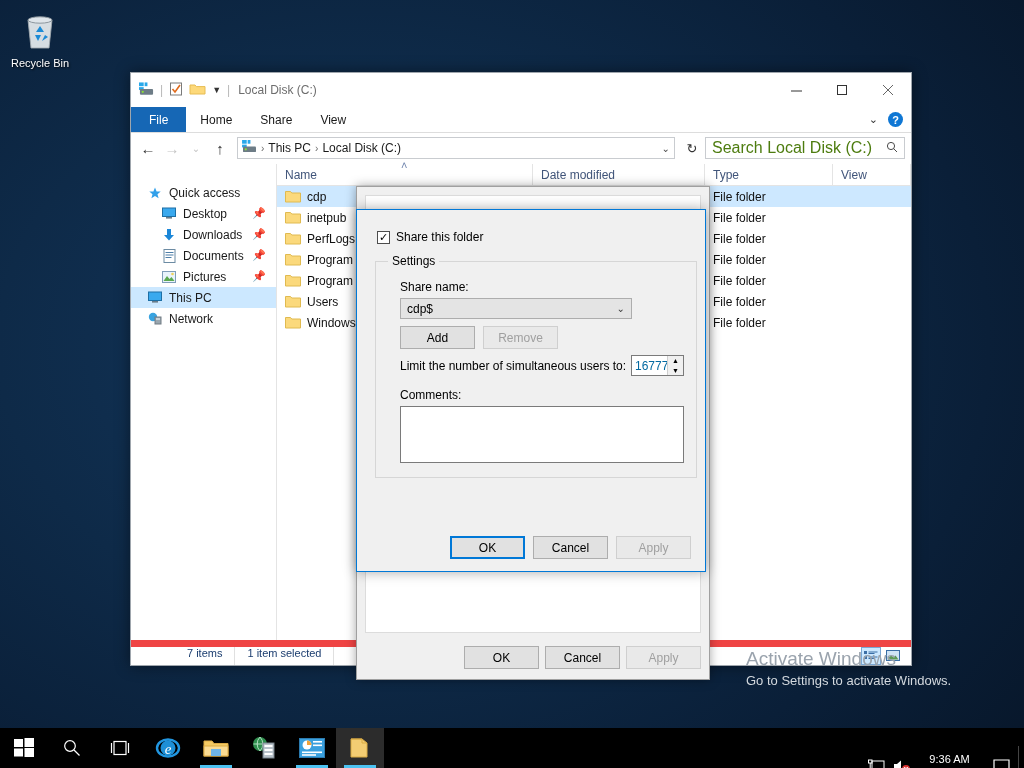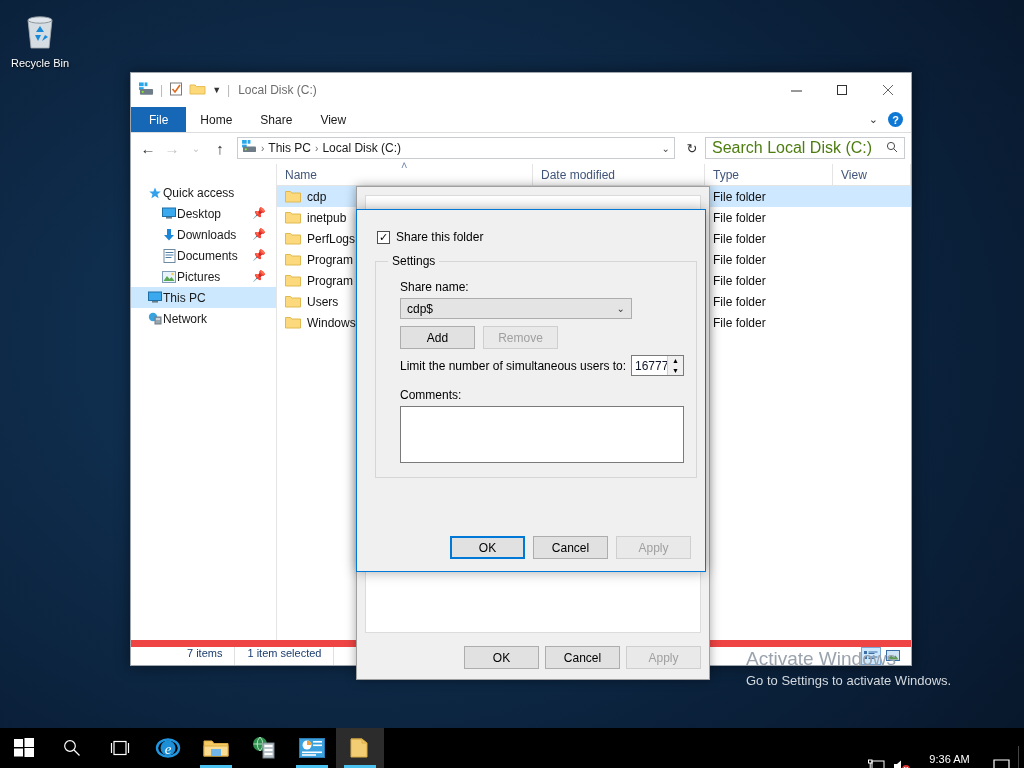--- a/index.html
+++ b/index.html
@@ -54,21 +54,21 @@
   .addr .chev { margin-left:auto; color:#4a4a4a; font-size:10px; }
   .refresh { width:22px; height:22px; display:flex; align-items:center; justify-content:center; color:#333; font-size:13px; }
   .search {
     width:200px; height:22px; border:1px solid #c9ccd0; background:#fff; display:flex; align-items:center;
     padding:0 6px; color:#4d7c0f; font-size:16px;
   }
   .search .mag { margin-left:auto; color:#4a4a4a; }
 
   .body-area { position:absolute; left:0; right:0; top:91px; bottom:25px; display:flex; background:#fff; }
   .sidebar { width:148px; background:#fff; padding-top:18px; font-size:12px; }
-  .side-item { height:21px; display:flex; align-items:center; padding-left:16px; color:#1a1a1a; }
+  .side-item { height:21px; display:flex; align-items:center; padding-left:16px; gap:6px; color:#1a1a1a; }
   .side-item.indent { padding-left:30px; }
   .side-item.sel { background:#cce8ff; }
   .pin { margin-left:auto; margin-right:10px; color:#8d8d8d; font-size:11px; }
   .sb-ico { width:16px; height:16px; display:inline-flex; align-items:center; justify-content:center; }
 
   .list-area { flex:1; border-left:1px solid #e4e4e4; position:relative; }
   .col-head { height:22px; display:flex; align-items:center; font-size:12px; color:#41557a; position:relative; border-bottom:1px solid #e4e4e4; }
   .col { padding-left:8px; height:22px; display:flex; align-items:center; border-right:1px solid #e4e4e4; }
   .c-name { width:256px; position:relative; }
   .c-date { width:172px; }
@@ -121,21 +121,21 @@
     height:23px; min-width:75px; background:#e1e1e1; border:1px solid #adadad;
     font-size:12px; color:#000; display:inline-flex; align-items:center; justify-content:center;
     font-family:"Liberation Sans", sans-serif; padding:0 8px;
   }
   .btn.dis { color:#a0a0a0; background:#e9e9e9; border-color:#cfcfcf; }
   .btn.default { border:2px solid #0078d7; }
   .btn-row { margin-left:12px; margin-top:7px; display:flex; gap:8px;text-align:right; }
   .limit-row { display:flex; align-items:center; margin:6px 0 0 12px; }
   .limit-row .t { font-size:12px; color:#000; }
   .spin { margin-left:auto; display:flex; width:53px; height:21px; border:1px solid #7a7a7a; background:#fff; }
-  .spin .val { flex:1; font-size:12px; color:#0f172a; padding-left:3px; display:flex; align-items:center; overflow:hidden; white-space:nowrap; }
+  .spin .val { flex:1; font-size:12px; color:#0369a1; padding-left:3px; display:flex; align-items:center; overflow:hidden; white-space:nowrap; }
   .spin .arrows { width:16px; border-left:1px solid #cfcfcf; background:#f0f0f0; display:flex; flex-direction:column; }
   .spin .arrows div { flex:1; display:flex; align-items:center; justify-content:center; font-size:7px; color:#000; }
   .comments-box { margin-left:12px; width:284px; height:57px; background:#fff; border:1px solid #7a7a7a; }
   .dlg-footer { position:absolute; right:14px; bottom:12px; display:flex; gap:8px; }
 
   
   .watermark { position:absolute; left:746px; top:648px; color:#c8cdd4; text-shadow:none; }
   .wm1 { font-size:19px; color:#9aa3ad; }
   .wm2 { font-size:13px; color:#d4d9de; margin-top:3px; }
 

